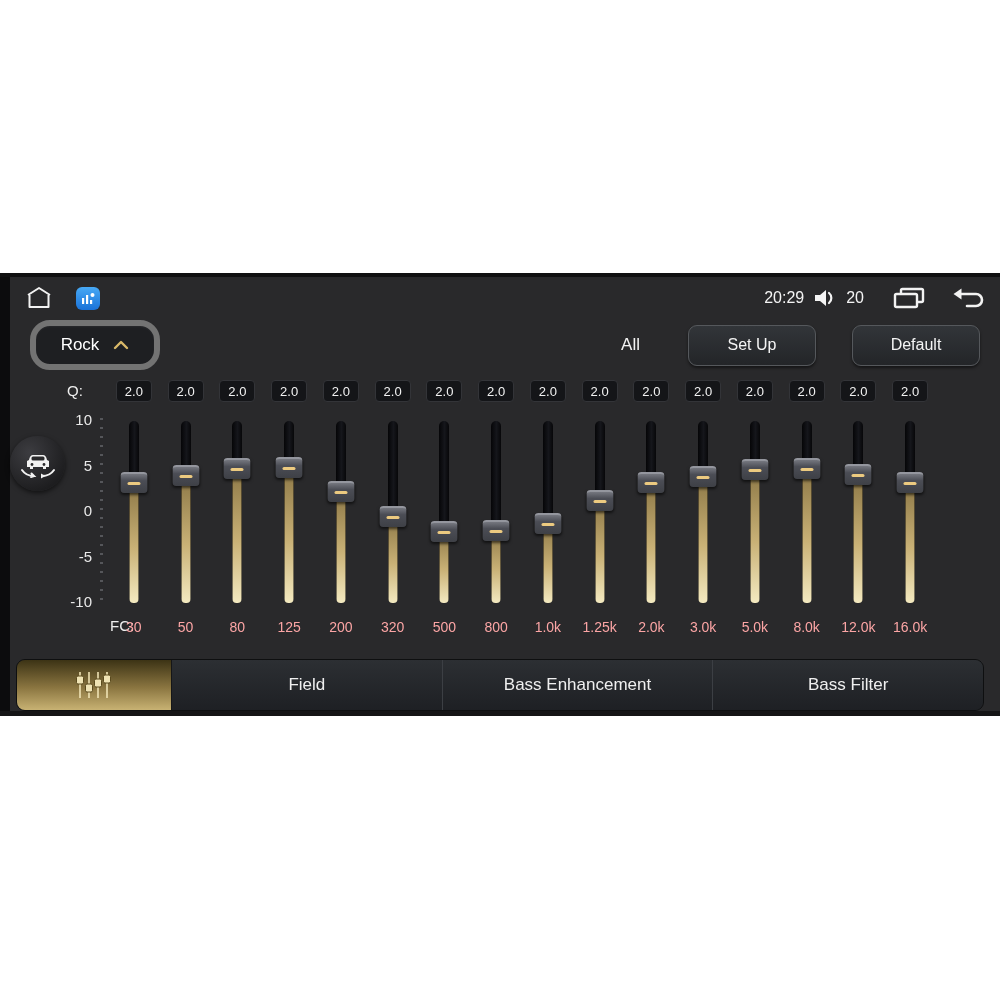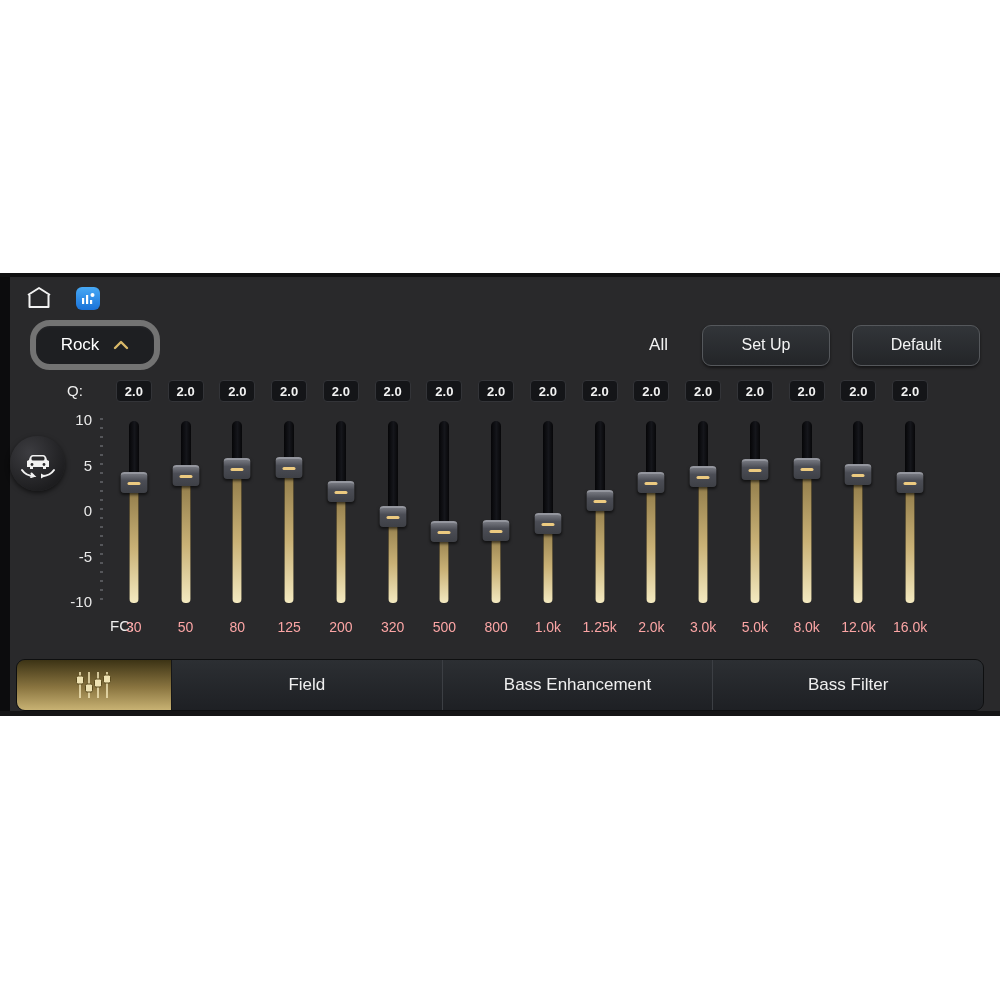--- a/index.html
+++ b/index.html
@@ -16,35 +16,35 @@
   .sb-time,.sb-vol{color:#f4f4f4;font-size:16px;}
   .appicon{width:24px;height:23px;border-radius:6px;background:linear-gradient(180deg,#47a9f5,#1a72d8);display:flex;align-items:center;justify-content:center;}
   .icon-btn{display:flex;align-items:center;justify-content:center;}
   .recents{margin-left:18px;}
   .backic{margin-left:16px;}
 
   
   .header{position:absolute;left:30px;top:52px;right:20px;height:40px;display:flex;align-items:center;}
   .preset-pill{width:118px;height:38px;border-radius:20px;background:#1e1f22;border:6px solid #737373;display:flex;align-items:center;justify-content:center;gap:14px;box-shadow:inset 0 1px 2px rgba(255,255,255,.05);}
   .preset-pill span{color:#ffffff;font-size:17px;}
-  .hdr-right{margin-left:auto;display:flex;align-items:center;gap:22px;text-align:center;}
+  .hdr-right{margin-left:auto;display:flex;align-items:center;gap:36px;text-align:center;}
   .all-label{color:#f2f2f2;font-size:17px;margin-right:12px;}
   .hd-btn{min-width:94px;height:39px;border-radius:9px;background:linear-gradient(180deg,#323539,#232528);border:1px solid #55585c;color:#f4f4f4;font-size:16px;display:flex;align-items:center;justify-content:center;padding:0 16px;box-shadow:0 2px 3px rgba(0,0,0,.5);}
 
   
   .q-caption{position:absolute;left:67px;top:109px;color:#eeeeee;font-size:15px;}
   .fc-caption{position:absolute;left:62px;top:344px;color:#eeeeee;font-size:15px;margin-left:48px;}
   .scale-labels{position:absolute;left:52px;top:146px;width:40px;height:182px;}
   .scale-labels span{position:absolute;right:0;transform:translateY(-50%);color:#e9e9e9;font-size:15px;}
   .scale-ticks{position:absolute;left:100px;top:145px;width:3px;height:185px;background:repeating-linear-gradient(180deg,#55565a 0 2px,transparent 2px 9px);}
 
   
   .bands-row{position:absolute;left:108px;top:0;width:828px;height:443px;display:flex;}
   .band-col{width:51.75px;display:flex;flex-direction:column;align-items:center;padding-top:107px;box-sizing:border-box;}
-  .q-box{min-width:28px;height:20px;border-radius:4px;background:#141518;border:1px solid #333438;color:#f2f2f2;font-size:13px;display:flex;align-items:center;justify-content:center;padding:0 3px;font-weight:bold;}
+  .q-box{min-width:28px;height:20px;border-radius:4px;background:#141518;border:1px solid #333438;color:#f2f2f2;font-size:13px;display:flex;align-items:center;justify-content:center;padding:0 3px;}
   .trackwrap{position:relative;width:28px;height:182px;margin-top:19px;}
   .track{position:absolute;left:50%;transform:translateX(-50%);top:0;width:10px;height:182px;border-radius:5px;background:linear-gradient(90deg,#050507,#15161b 55%,#070709);}
   .fill{position:absolute;left:50%;transform:translateX(-50%);width:9px;bottom:0;border-radius:0 0 4px 4px;background:linear-gradient(180deg,#8a7544,#c9b176 55%,#f3e9c0);}
   .handle{position:absolute;left:50%;transform:translateX(-50%);width:27px;height:21px;border-radius:4px;background:linear-gradient(180deg,#75777f,#4b4d55 35%,#3e4046);border-top:2px solid #94969e;box-shadow:0 2px 3px rgba(0,0,0,.6);display:flex;align-items:center;justify-content:center;box-sizing:border-box;}
   .handle::after{content:"";width:13px;height:3px;border-radius:2px;background:#ecca80;display:block;}
   .fc-label{margin-top:16px;color:#fca5a5;font-size:14px;white-space:nowrap;}
 
   
   .car-btn{position:absolute;left:10px;top:163px;width:55px;height:55px;border-radius:50%;background:radial-gradient(circle at 35% 30%,#3c3c40,#1d1d1f 75%);box-shadow:0 2px 5px rgba(0,0,0,.6);display:flex;align-items:center;justify-content:center;}
 
@@ -67,20 +67,42 @@
         <svg width="30" height="26" viewBox="0 0 30 26">
             <path d="M4 10 L15 3 L26 10 M5.5 10 V22 H24.5 V10" fill="none" stroke="#f2f2f2" stroke-width="2" stroke-linejoin="round"></path>
           </svg>
       </span>
       <span class="appicon">
         <svg width="16" height="15" viewBox="0 0 16 15">
             <rect x="2" y="7" width="2.2" height="6" fill="#fff"></rect>
             <rect x="6" y="4" width="2.2" height="9" fill="#fff"></rect>
             <rect x="10" y="9" width="2.2" height="4" fill="#fff"></rect>
             <circle cx="12.5" cy="4" r="2" fill="#fff"></circle>
+          </svg>
+      </span>
+    </div>
+    <div class="sb-right">
+      <span class="sb-time">20:29</span>
+      <span class="icon-btn">
+        <svg width="22" height="20" viewBox="0 0 22 20">
+            <polygon points="1,7 6,7 12,2 12,18 6,13 1,13" fill="#f4f4f4"></polygon>
+            <path d="M15 5 a6.5 6.5 0 0 1 0 10" fill="none" stroke="#f4f4f4" stroke-width="2.2" stroke-linecap="round"></path>
+          </svg>
+      </span>
+      <span class="sb-vol">20</span>
+      <span class="icon-btn recents">
+        <svg width="34" height="24" viewBox="0 0 34 24">
+            <rect x="9" y="3" width="22" height="13" rx="1.5" fill="none" stroke="#f2f2f2" stroke-width="2.4"></rect>
+            <rect x="3" y="8" width="22" height="13" rx="1.5" fill="#29292b" stroke="#f2f2f2" stroke-width="2.4"></rect>
+          </svg>
+      </span>
+      <span class="icon-btn backic">
+        <svg width="34" height="24" viewBox="0 0 34 24">
+            <path d="M7 8 H24 a6 6 0 0 1 0 12 H15" fill="none" stroke="#f2f2f2" stroke-width="2.6" stroke-linecap="round"></path>
+            <polygon points="9.5,2.5 9.5,13.5 1.5,8" fill="#f2f2f2"></polygon>
           </svg>
       </span>
     </div>
   </div>
 
   <div class="header">
     <div class="preset-pill">
       <span>Rock</span>
       <svg width="16" height="10" viewBox="0 0 16 10">
           <polyline points="2,8 8,2 14,8" fill="none" stroke="#d9b868" stroke-width="2.4" stroke-linecap="round" stroke-linejoin="round"></polyline>

